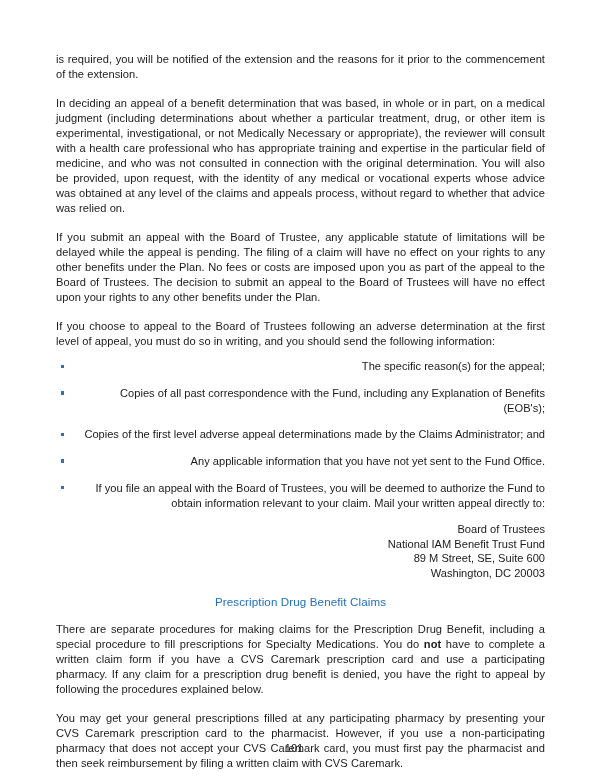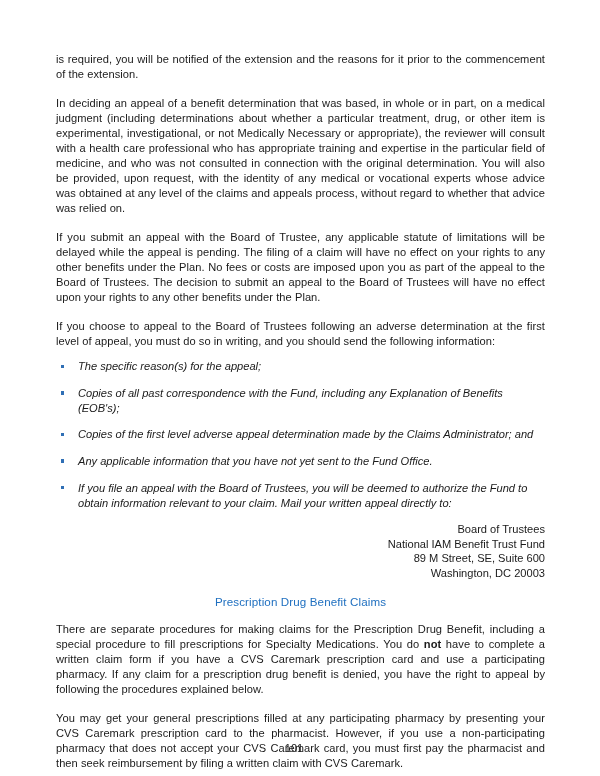--- a/index.html
+++ b/index.html
@@ -41,23 +41,22 @@
     margin: 0 0 6px 0;
     padding: 0;
     list-style: none;
   }
   .bullet-list li {
     position: relative;
     padding-left: 22px;
     margin-bottom: 11.5px;
     font-size: 11.1px;
     line-height: 15.1px;
-    text-align: left;
+    text-align: right;
     color: #1a1a1a;
-    font-style: italic;
   }
   .bullet-list li .bullet-mark {
     position: absolute;
     left: 5px;
     top: 5.5px;
     width: 3.4px;
     height: 3.4px;
     background: #2f6fb5;
     display: block;
   }
@@ -111,21 +110,21 @@
       <li>
         <span class="bullet-mark"></span>
         <span>The specific reason(s) for the appeal;</span>
       </li>
       <li>
         <span class="bullet-mark"></span>
         <span>Copies of all past correspondence with the Fund, including any Explanation of Benefits (EOB's);</span>
       </li>
       <li>
         <span class="bullet-mark"></span>
-        <span>Copies of the first level adverse appeal determination made by the Claims Administrator; and</span>
+        <span>Copies of the first level adverse appeal determinations made by the Claims Administrator; and</span>
       </li>
       <li>
         <span class="bullet-mark"></span>
         <span>Any applicable information that you have not yet sent to the Fund Office.</span>
       </li>
       <li>
         <span class="bullet-mark"></span>
         <span>If you file an appeal with the Board of Trustees, you will be deemed to authorize the Fund to obtain information relevant to your claim. Mail your written appeal directly to:</span>
       </li>
     </ul>

